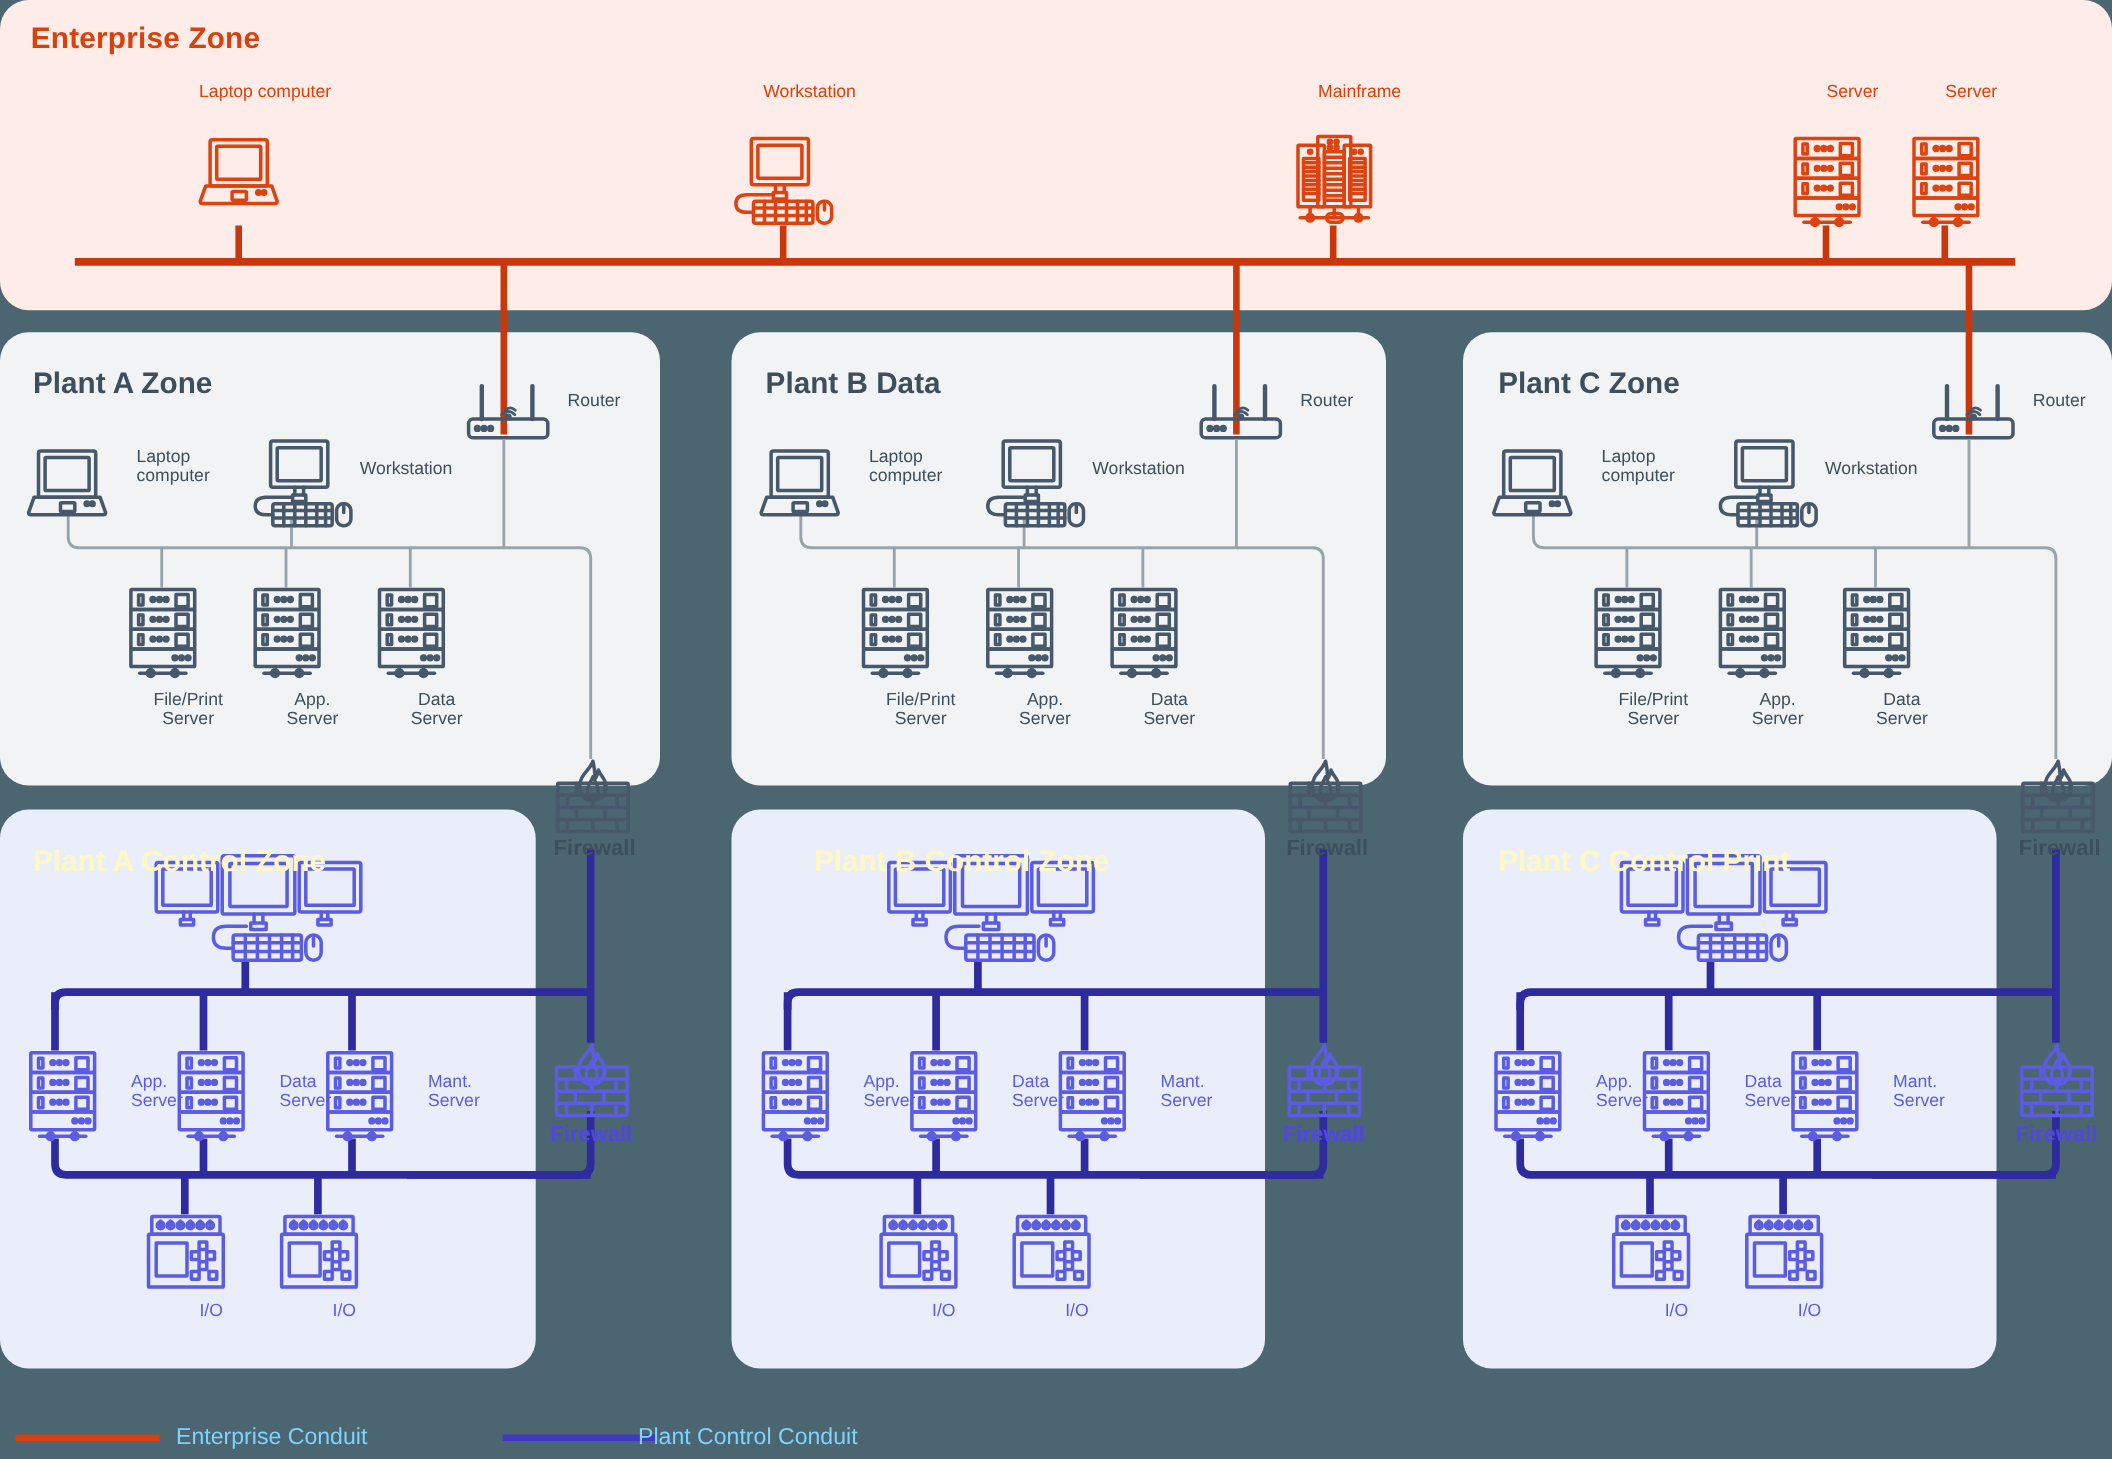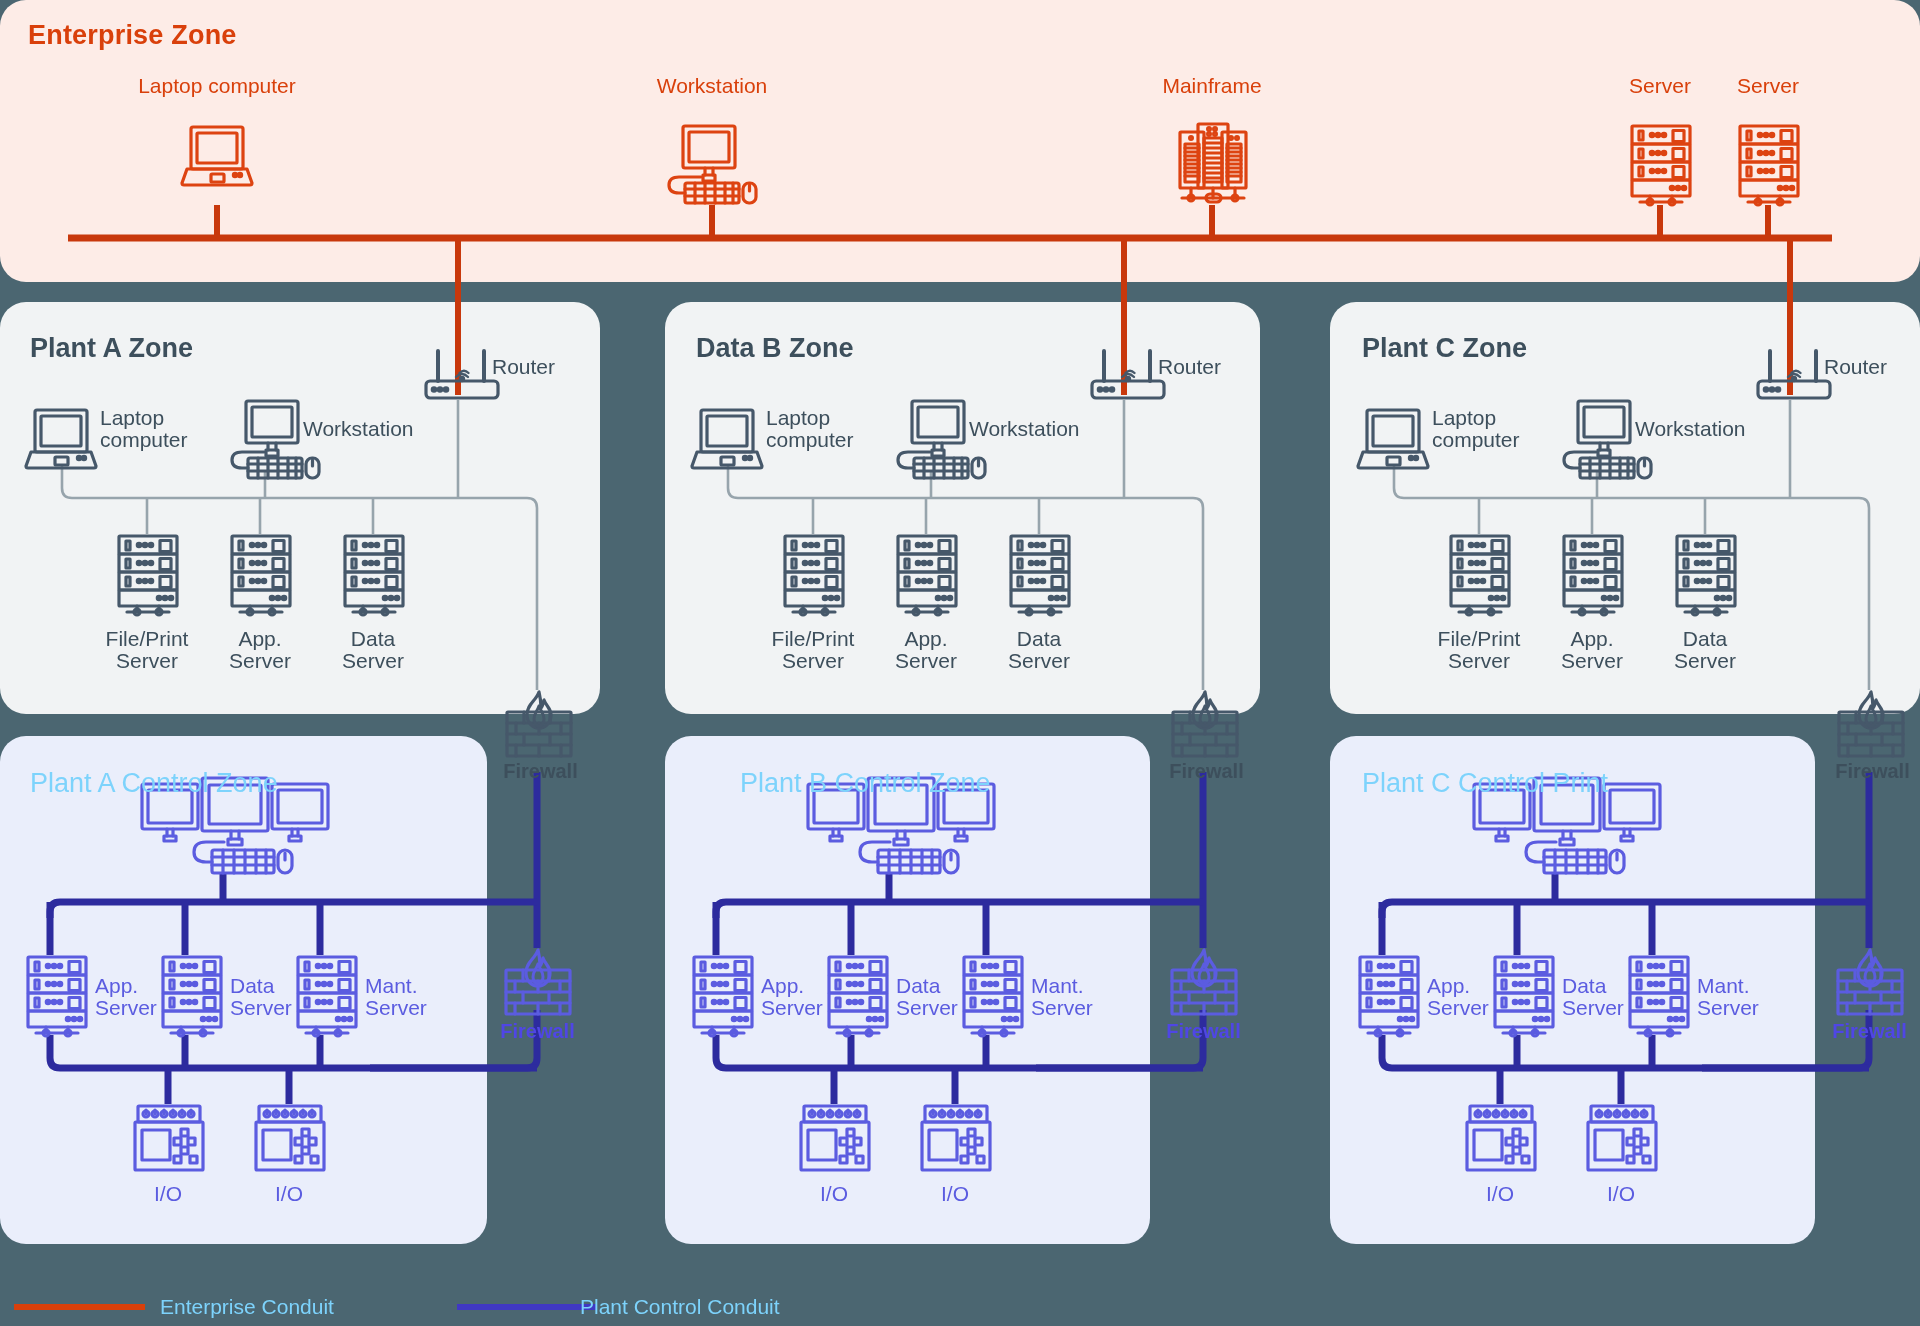--- a/index.html
+++ b/index.html
@@ -14,23 +14,23 @@
   svg.layer{position:absolute;left:0;top:0;width:1920px;height:1326px;overflow:visible;}
 
   .zone-title-ent{
     position:absolute;font-size:27px;font-weight:bold;color:#d9400b;
     letter-spacing:.2px;
   }
   .zone-title-plant{
     position:absolute;font-size:27px;font-weight:bold;color:#3d4f5c;
   }
   .zone-title-ctrl{
-    position:absolute;font-size:27px;font-weight:normal;color:#7dd3fc;
+    position:absolute;font-size:27px;font-weight:bold;color:#fef9c3;
   }
-  .lbl{position:absolute;font-size:21px;line-height:1.07;}
+  .lbl{position:absolute;font-size:16px;line-height:1.07;margin-left:24px;}
   .lbl-ent{color:#d9400b;text-align:center;}
   .lbl-plant{color:#3d4f5c;}
   .lbl-ctrl{color:#5b5ce0;}
   .lbl-fw-grey{position:absolute;font-size:20px;color:#3d4f5c;font-weight:bold;text-align:center;}
   .lbl-fw-blue{position:absolute;font-size:20px;color:#4f46e5;font-weight:bold;text-align:center;}
   .legend-txt{position:absolute;font-size:21px;color:#7dd3fc;}
   .ctr{text-align:center;}
 </style>
 </head>
 <body>
@@ -464,21 +464,21 @@
 <div class="lbl lbl-plant ctr" style="left:190px;top:628px;width:140px;">
   <span>App.</span><br>
   <span>Server</span>
 </div>
 <div class="lbl lbl-plant ctr" style="left:303px;top:628px;width:140px;">
   <span>Data</span><br>
   <span>Server</span>
 </div>
 <div class="lbl-fw-grey" style="left:478px;top:760px;width:125px;">Firewall</div>
 
-<div class="zone-title-plant" style="left:696px;top:333px;">Data B Zone</div>
+<div class="zone-title-plant" style="left:696px;top:333px;">Plant B Data</div>
 <div class="lbl lbl-plant" style="left:1158px;top:356px;">Router</div>
 <div class="lbl lbl-plant" style="left:766px;top:407px;width:120px;"><span>Laptop computer</span></div>
 <div class="lbl lbl-plant" style="left:969px;top:418px;">Workstation</div>
 <div class="lbl lbl-plant ctr" style="left:743px;top:628px;width:140px;">
   <span>File/Print</span><br>
   <span>Server</span>
 </div>
 <div class="lbl lbl-plant ctr" style="left:856px;top:628px;width:140px;">
   <span>App.</span><br>
   <span>Server</span>

